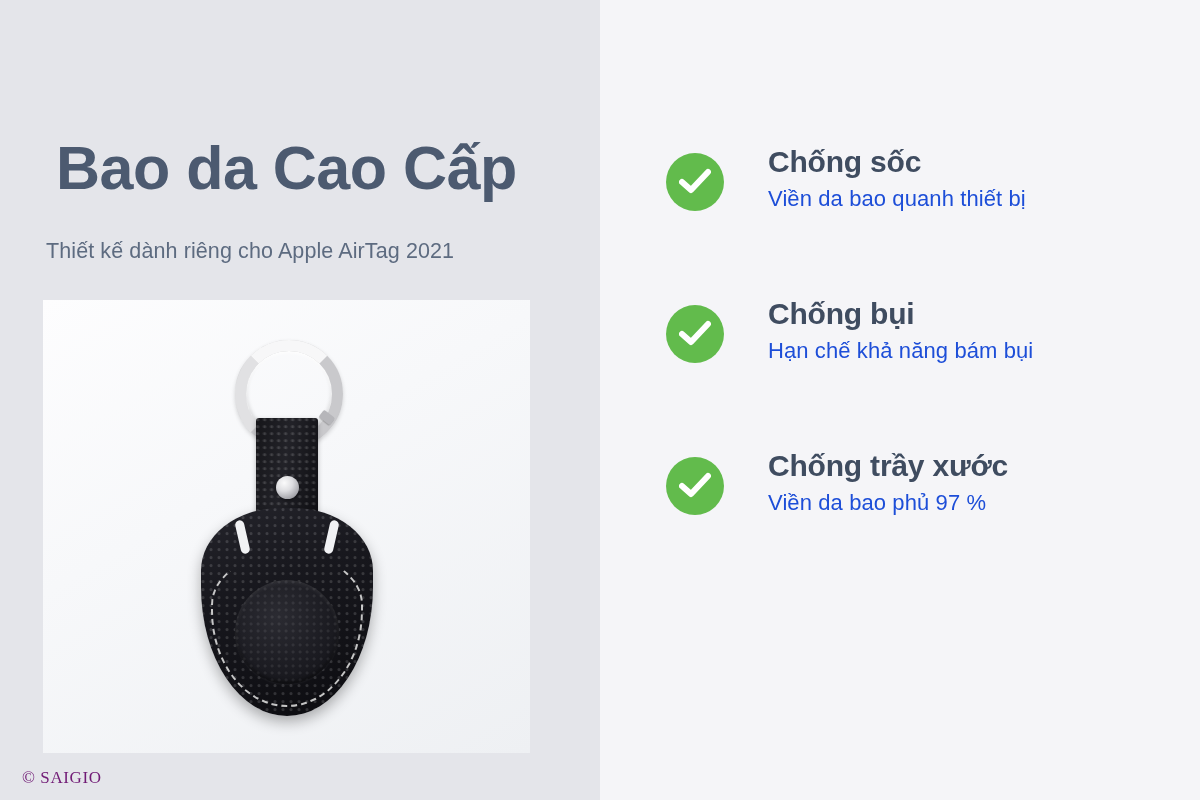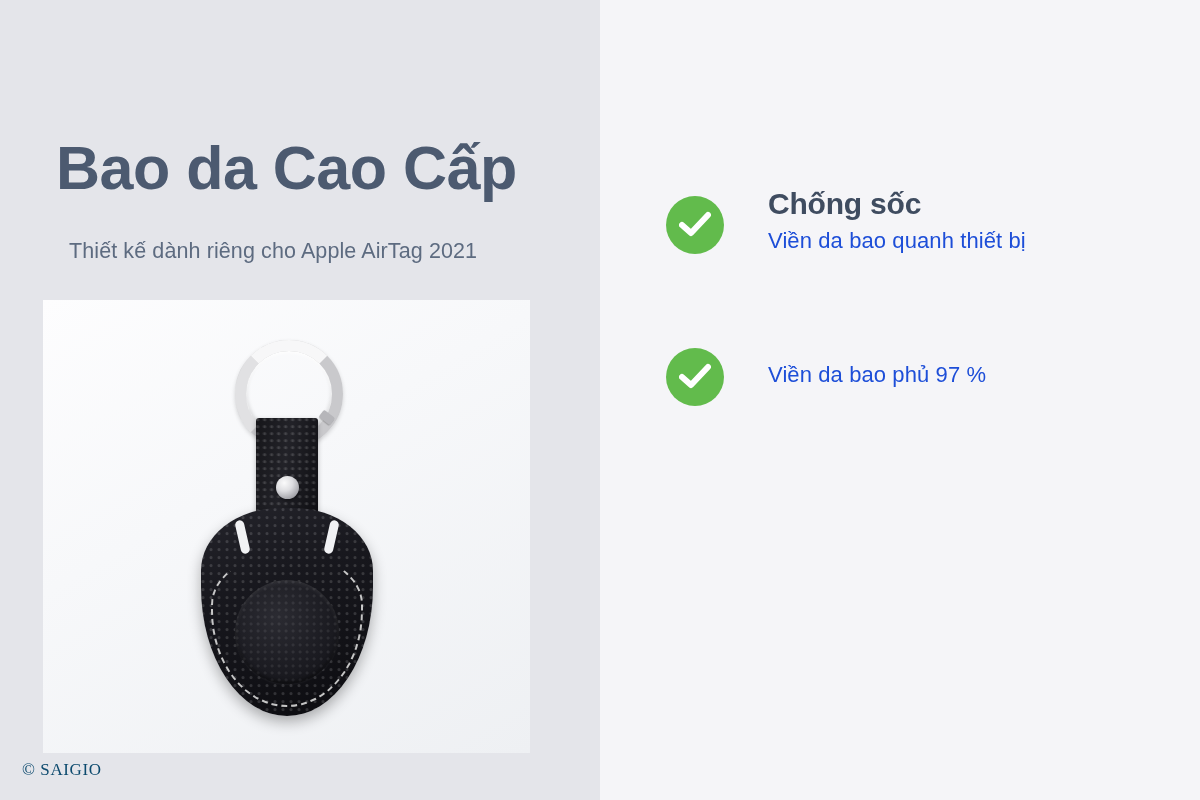--- a/index.html
+++ b/index.html
@@ -37,21 +37,21 @@
     font-size: 61px;
     font-weight: bold;
     letter-spacing: -0.5px;
     color: #4c5a70;
     line-height: 1.05;
     white-space: nowrap;
   }
 
   .subheadline {
     position: absolute;
-    left: 69px;
+    left: 46px;
     top: 239px;
     font-size: 21.5px;
     font-weight: normal;
     color: #5d6b80;
     letter-spacing: 0.1px;
     white-space: nowrap;
   }
 
   
   .photo {
@@ -187,24 +187,24 @@
     height: 34px;
     background: #f1f2f4;
     border-radius: 5px;
   }
   .slot.left  { left: 37px;  transform: rotate(-13deg); }
   .slot.right { right: 37px; transform: rotate(13deg); }
 
   .copyright {
     position: absolute;
     left: 22px;
-    bottom: 20px;
+    bottom: 12px;
     font-family: "Liberation Serif", serif;
     font-size: 17px;
-    color: #0c4a6e;
+    color: #701a75;
     letter-spacing: 0.6px;
   }
 
   
   .right-panel {
     position: relative;
     width: 600px;
     height: 800px;
     background: #f5f5f8;
     flex: 0 0 600px;
@@ -212,21 +212,21 @@
 
   .feature-list {
     position: absolute;
     left: 66px;
     top: 144px;
     right: 20px;
   }
 
   .feature-row {
     display: flex;
-    align-items: center;
+    align-items: flex-start;
     height: 152px;
   }
 
   .check-icon {
     flex: 0 0 auto;
     width: 58px;
     height: 58px;
     border-radius: 50%;
     background: #62bb4c;
     position: relative;
@@ -305,28 +305,40 @@
           <svg viewBox="0 0 32 28">
             <path d="M3 14 L12 22 L29 4" fill="none" stroke="#ffffff" stroke-width="6" stroke-linecap="round" stroke-linejoin="round"></path>
           </svg>
         </div>
         <div class="feature-text">
           <div class="feature-title">Chống sốc</div>
           <div class="feature-desc">Viền da bao quanh thiết bị</div>
         </div>
       </div>
 
-
       <div class="feature-row">
         <div class="check-icon">
           <svg viewBox="0 0 32 28">
             <path d="M3 14 L12 22 L29 4" fill="none" stroke="#ffffff" stroke-width="6" stroke-linecap="round" stroke-linejoin="round"></path>
           </svg>
         </div>
         <div class="feature-text">
+          <div class="feature-title">Chống bụi</div>
+          <div class="feature-desc">Hạn chế khả năng bám bụi</div>
+        </div>
+      </div>
+
+      <div class="feature-row">
+        <div class="check-icon">
+          <svg viewBox="0 0 32 28">
+            <path d="M3 14 L12 22 L29 4" fill="none" stroke="#ffffff" stroke-width="6" stroke-linecap="round" stroke-linejoin="round"></path>
+          </svg>
+        </div>
+        <div class="feature-text">
+          <div class="feature-title">Chống trầy xước</div>
           <div class="feature-desc">Viền da bao phủ 97 %</div>
         </div>
       </div>
 
 
     </div>
   </div>
 
 </div>
 

